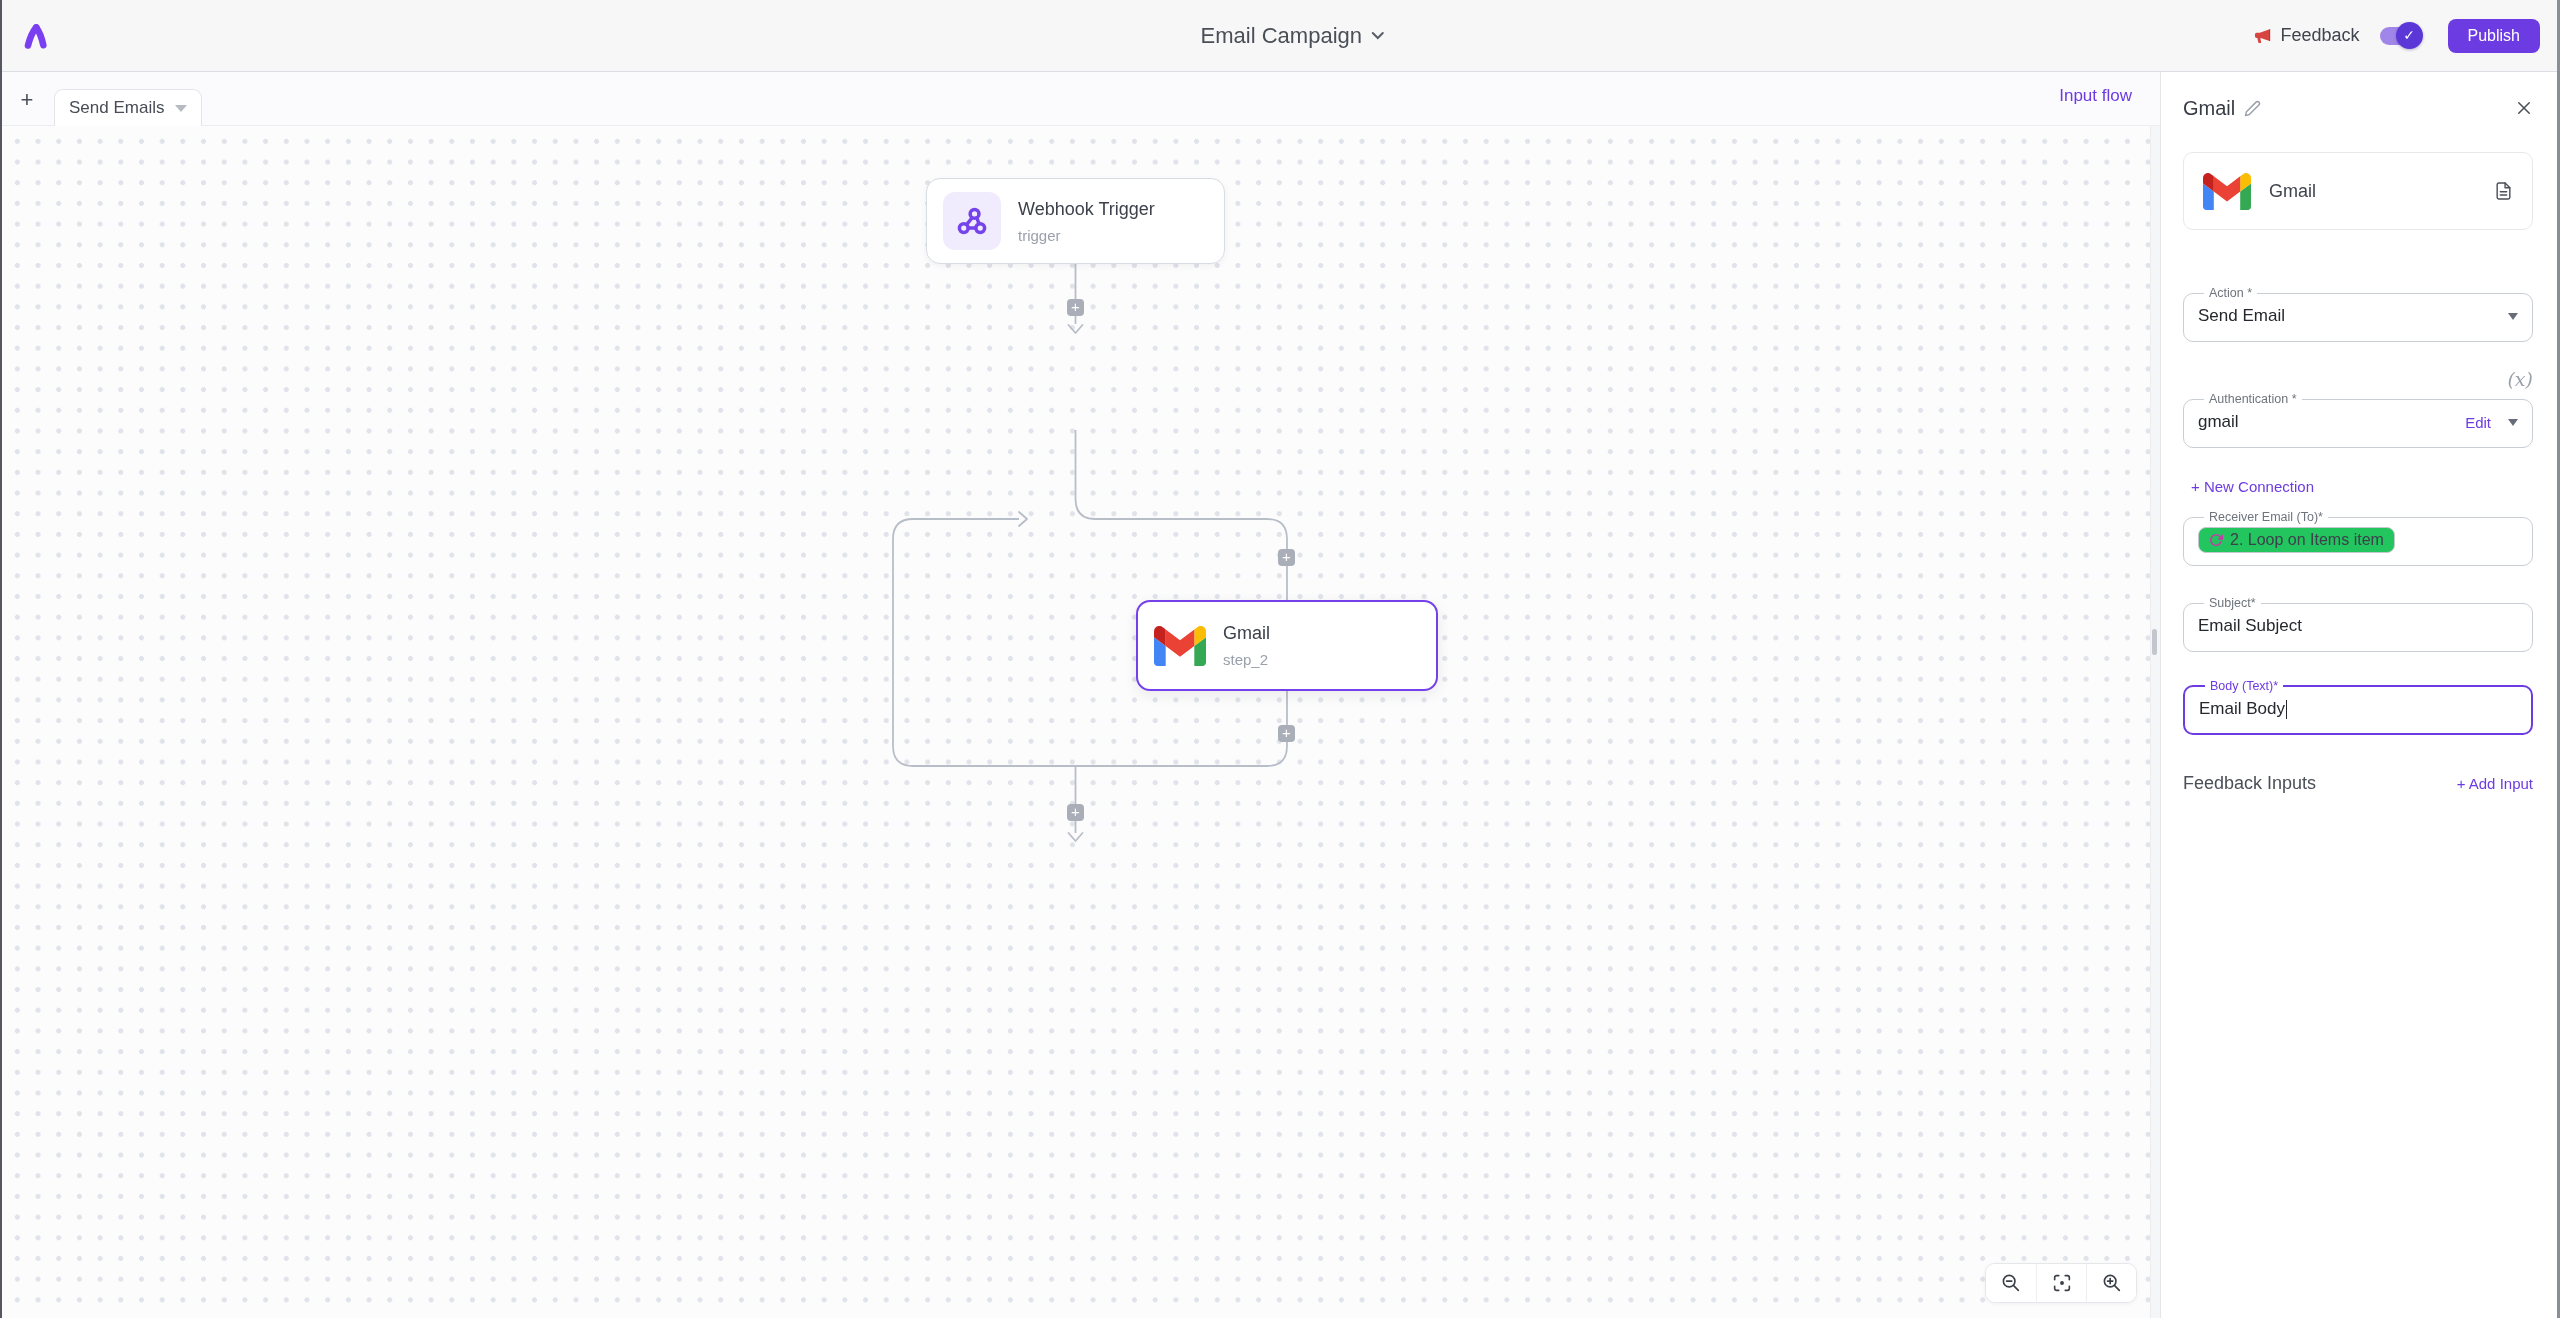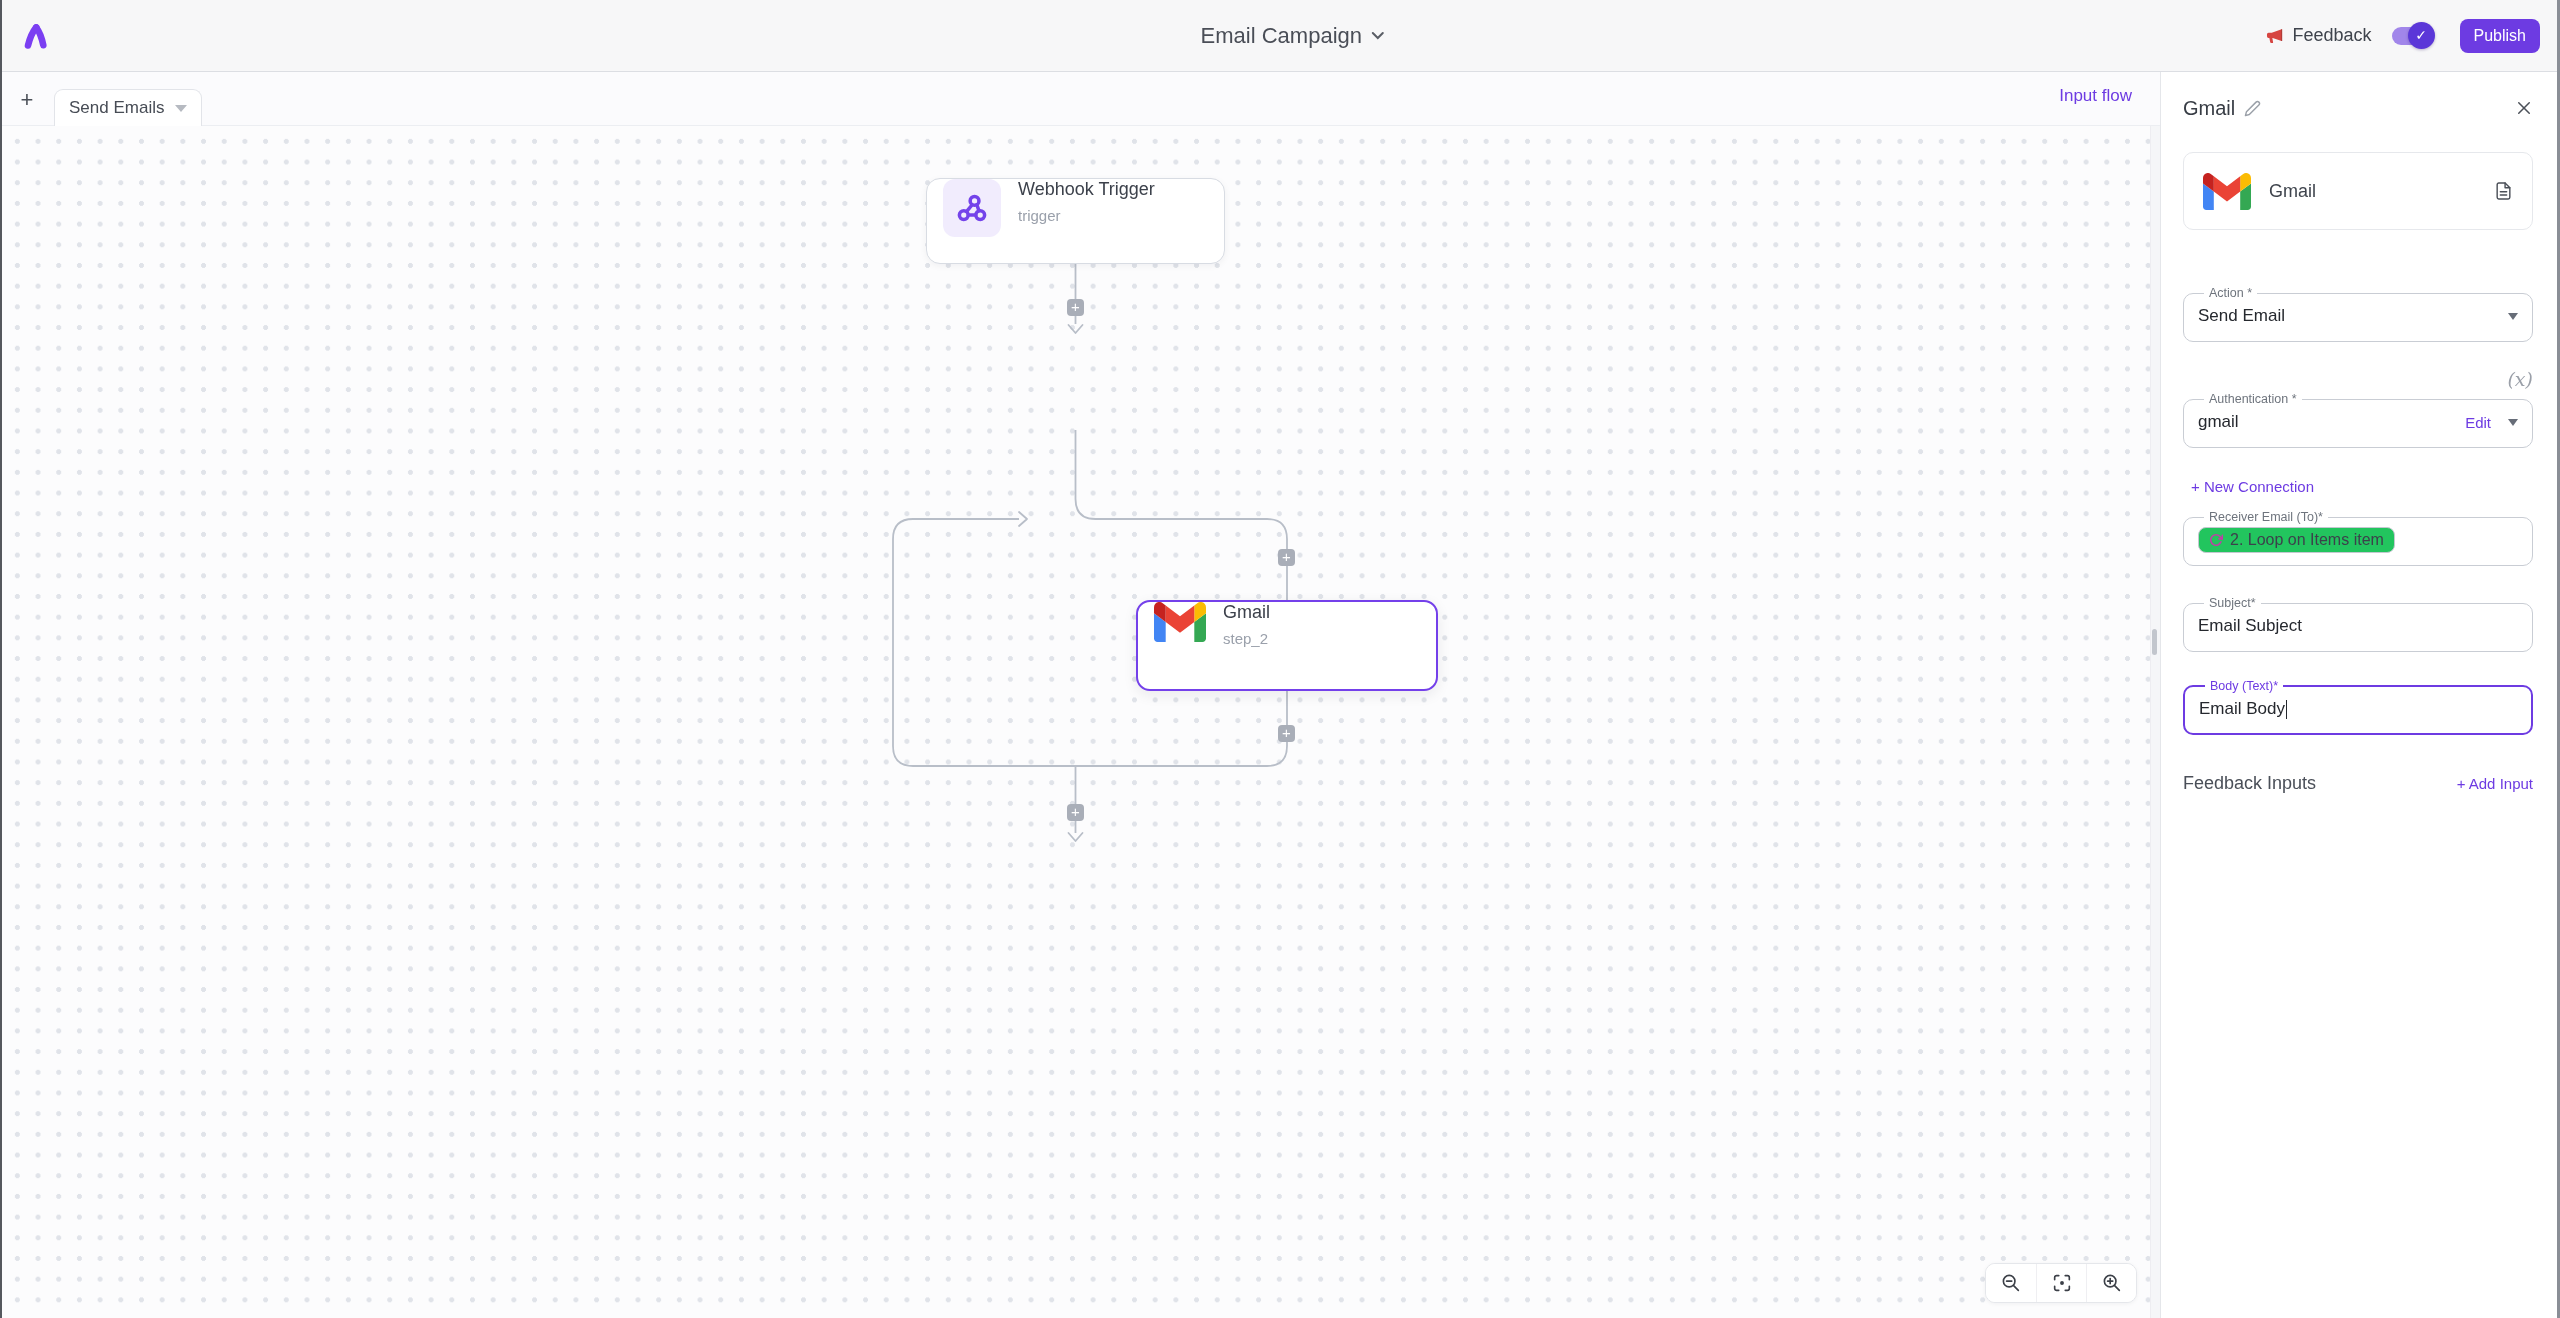--- a/index.html
+++ b/index.html
@@ -27,21 +27,21 @@
   .header-right { margin-left:auto; display:flex; align-items:center; gap:20px; }
   .feedback { display:flex; align-items:center; gap:8px; font-size:18px; color:#3f444d; cursor:pointer; }
   .toggle { position:relative; width:38px; height:18px; border-radius:9px; background:#a186ea; margin-right:10px; cursor:pointer; }
   .toggle-thumb {
     position:absolute; right:-5px; top:-5px; width:27px; height:27px; border-radius:50%;
     background:#5b37d8; color:#fff; font-size:14px; display:flex; align-items:center; justify-content:center;
     box-shadow:0 1px 3px rgba(40,20,100,.3);
   }
   .publish-btn {
     background:#6d3be2; color:#fff; font-size:16px; border:none; border-radius:8px;
-    padding:8px 14px; cursor:pointer; font-family:inherit;
+    padding:8px 20px; cursor:pointer; font-family:inherit;
   }
 
   
   .main { display:flex; height:1246px; }
   .canvas-pane { width:2160px; position:relative; background:#fcfcfd; }
   .panel { width:400px; background:#fff; border-left:1px solid #e4e6ea; padding:24px 27px 0 22px; position:relative; }
 
   
   .tab-strip {
     height:54px; background:#fbfbfd; border-bottom:1px solid #eceef2;
@@ -62,21 +62,21 @@
 
   
   .canvas {
     position:relative; height:1192px; overflow:hidden;
     background-image: radial-gradient(circle, #e0e3e9 2.2px, transparent 2.7px);
     background-size: 20.7px 20.7px; background-position: 7px 5px;
   }
   .connectors { position:absolute; inset:0; pointer-events:none; }
   .node {
     position:absolute; background:#fff; border:1.5px solid #d8dce3; border-radius:14px;
-    display:flex; padding:0 16px; gap:17px; cursor:pointer;
+    display:flex; align-items:center; padding:0 16px; gap:17px; cursor:pointer;
     box-shadow:0 2px 7px rgba(25,28,40,.05);
   }
   .node.selected { border:2px solid #7440ea; box-shadow:0 4px 14px rgba(25,28,40,.08); }
   .node-iconbox { width:58px; height:58px; border-radius:12px; display:flex; align-items:center; justify-content:center; flex:none; }
   .iconbox-webhook { background:#f1ecfd; }
   .iconbox-loop { background:#fcecf7; }
   .node-title { font-size:18px; color:#3c414b; margin-bottom:7px; }
   .node-sub { font-size:15px; color:#9aa0ab; }
   .plus-btn {
     position:absolute; width:17px; height:17px; background:#a9aeb8; border-radius:4px;

